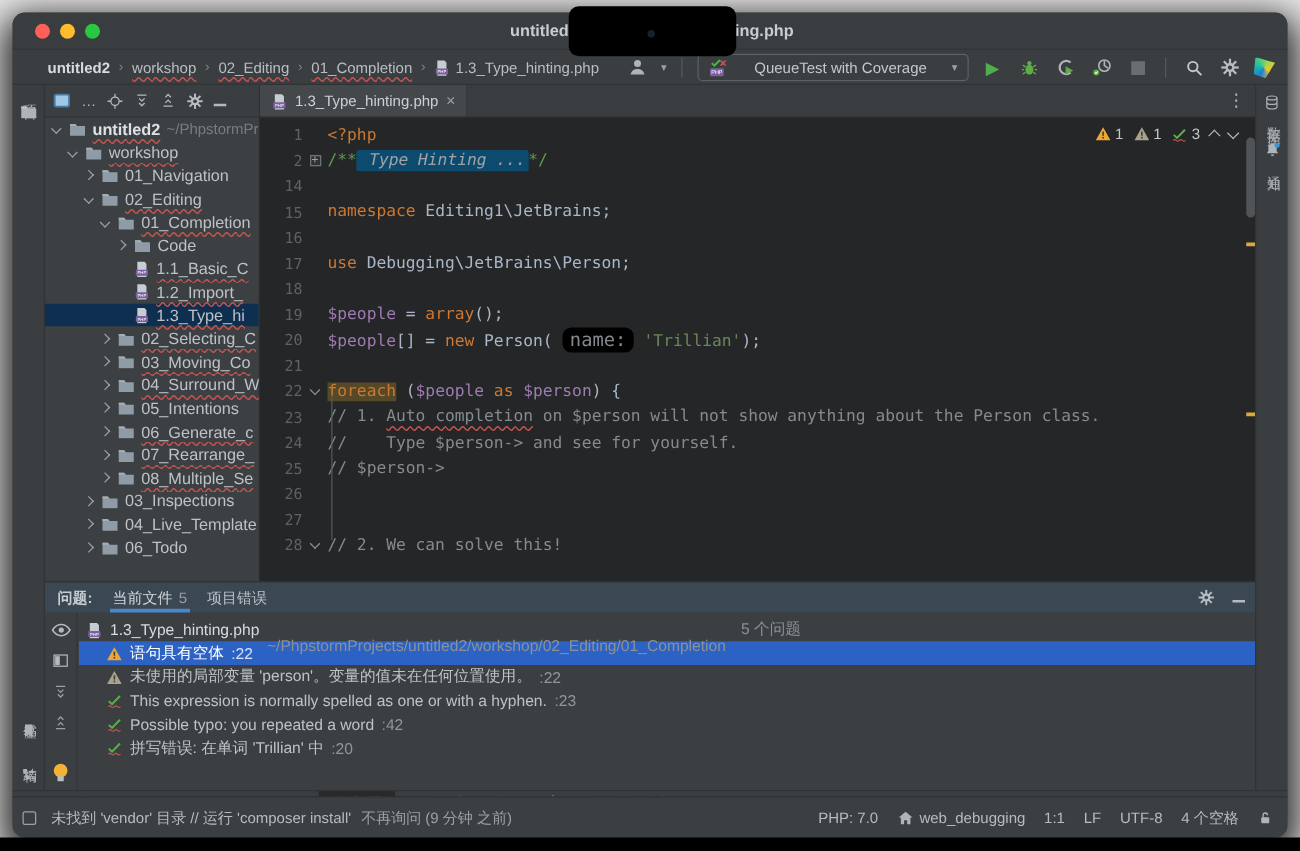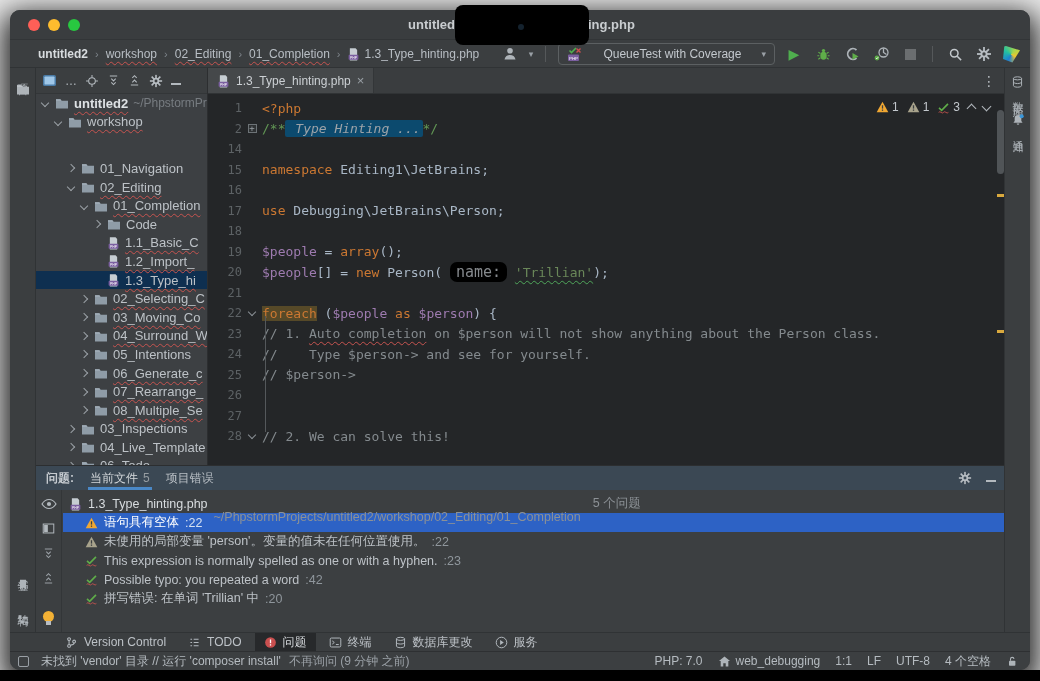--- a/index.html
+++ b/index.html
@@ -48,21 +48,21 @@
   .trow.selected { background:#0e2f50; }
   .trow .chev { width:6px; height:6px; border-right:1.4px solid #9aa0a6; border-bottom:1.4px solid #9aa0a6;
                 display:inline-block; transform:rotate(-45deg); margin-right:7px; flex:none; }
   .trow .chev.open { transform:rotate(45deg); }
   .trow .chev-ph { width:13px; flex:none; display:inline-block; }
   .trow .ticon { flex:none; margin-right:5px; display:inline-flex; }
   .trow .tlabel.bold { font-weight:bold; color:#dde1e4; }
   .trow .textra { color:#777c81; margin-left:5px; font-size:12px; }
   .sqr { text-decoration:underline; text-decoration-style:wavy; text-decoration-color:#c75450;
          text-decoration-thickness:1px; text-underline-offset:3px; }
-  .sqg { text-decoration:underline; text-decoration-style:wavy; text-decoration-color:#4fa65a;
+  .sqg { text-decoration-style:wavy; text-decoration-color:#4fa65a;
          text-decoration-thickness:1px; text-underline-offset:3px; }
   
   .tabbar { position:absolute; left:198px; top:58px; width:798px; height:26px; background:#3a3d3f; border-bottom:1px solid #303335; display:flex; align-items:flex-end; }
   .edtab { height:25px; background:#45484a; display:flex; align-items:center; gap:6px; padding:0 9px; color:#ccd0d4; font-size:12px; border-right:1px solid #333638; }
   .edtab .close { color:#9aa0a6; font-size:13px; }
   .tab-more { margin-left:auto; color:#b3b9be; font-size:14px; padding:0 10px 4px 0; }
   .editor { position:absolute; left:198px; top:84px; width:798px; bottom:205px; background:#242628; overflow:hidden; }
   .code { position:absolute; left:0; top:4px; right:10px; font-family:"DejaVu Sans Mono","Liberation Mono",monospace; font-size:13px; }
   .cl { height:20.5px; display:flex; align-items:center; }
   .ln { width:34px; text-align:right; color:#5d6265; font-size:12px; flex:none; }
@@ -109,21 +109,21 @@
   .prow.selected { background:#2d62c5; color:#fff; }
   .prow .lno { color:#8f969c; }
   .prow.selected .lno { color:#d6e1f2; }
   .picon { flex:none; display:inline-flex; }
   
   .toolbottom { position:absolute; left:0; right:0; bottom:19px; height:19px; background:#3b3e40; border-top:1px solid #303335;
                 display:flex; align-items:center; gap:4px; padding-left:46px; }
   .tw-btn { display:flex; align-items:center; gap:6px; height:19px; padding:0 9px; color:#bdc2c7; }
   .tw-btn.active { background:#27292b; color:#d8dcdf; }
   
-  .statusbar { position:absolute; left:0; right:0; bottom:0; height:19px; background:#3c3f41; border-top:1px solid #2e3032;
+  .statusbar { position:absolute; left:0; right:0; bottom:0; height:33px; background:#3c3f41; border-top:1px solid #2e3032;
                display:flex; align-items:center; padding:0 12px 0 8px; color:#b5bbc0; gap:8px; }
   .sb-msg { margin-left:4px; }
   .sb-dim { color:#9aa0a6; }
   .sb-right { margin-left:auto; display:flex; align-items:center; gap:15px; }
   .sb-item { display:flex; align-items:center; gap:5px; }
   .winicon { width:11px; height:11px; border:1.4px solid #9aa0a6; border-radius:2px; }
   svg { display:block; }
 </style>
 </head>
 <body>
@@ -337,21 +337,21 @@
         <div class="trow" style="padding-left: 19px;">
           <span class="chev open"></span>
           <span class="picon ticon">
             <svg width="14" height="12" viewBox="0 0 16 14">
               <path d="M1 2.5h5l1.5 2H15v9H1z" fill="#8f9ca7"></path>
               <path d="M1 2.5h5l1.5 2H1z" fill="#a2aeb8"></path>
             </svg>
           </span>
           <span class="tlabel sqr">workshop</span>
         </div>
-        <div class="trow" style="padding-left: 32px; margin-top: 28px;">
+        <div class="trow" style="padding-left: 32px;">
           <span class="chev"></span>
           <span class="picon ticon">
             <svg width="14" height="12" viewBox="0 0 16 14">
               <path d="M1 2.5h5l1.5 2H15v9H1z" fill="#8f9ca7"></path>
               <path d="M1 2.5h5l1.5 2H1z" fill="#a2aeb8"></path>
             </svg>
           </span>
           <span class="tlabel">01_Navigation</span>
         </div>
         <div class="trow" style="padding-left: 32px;">

